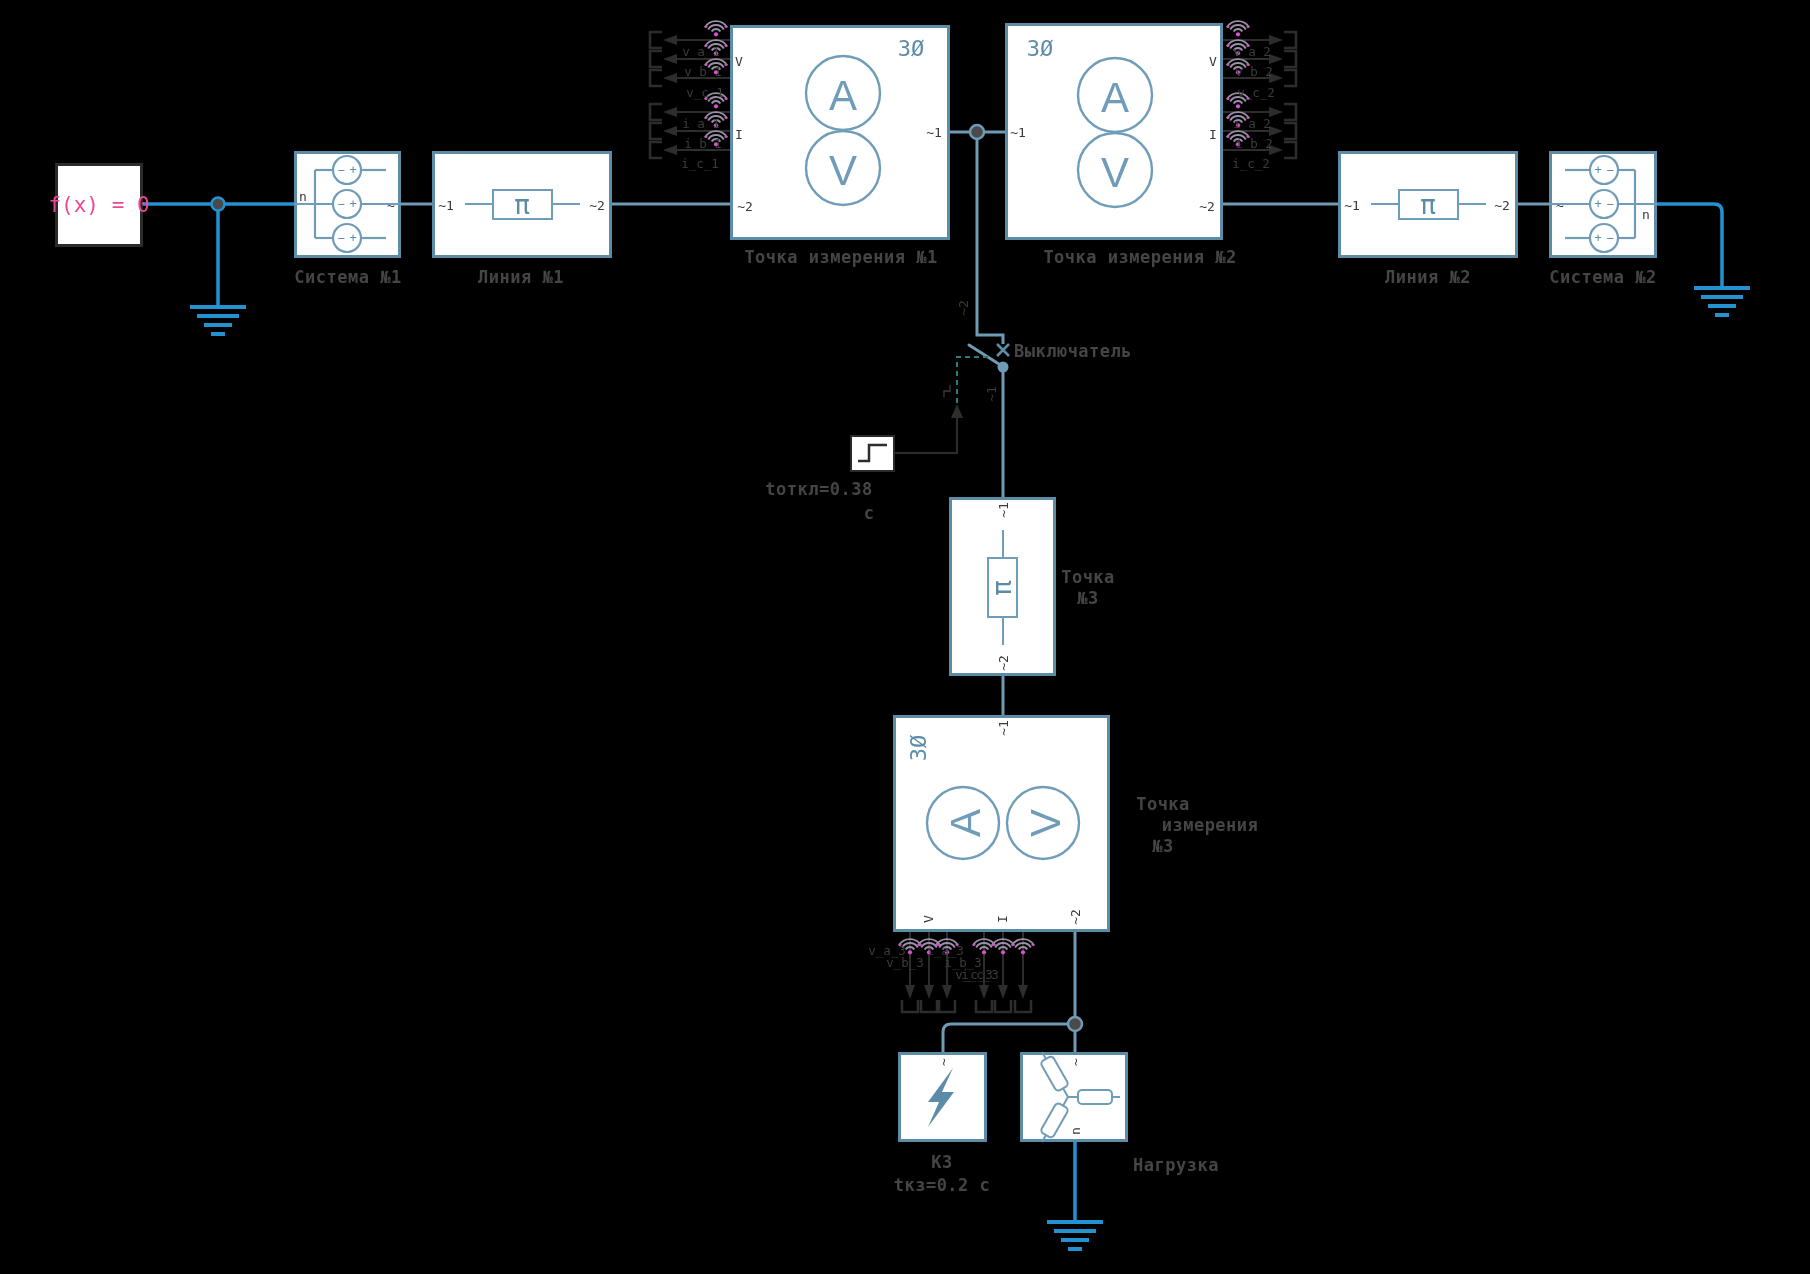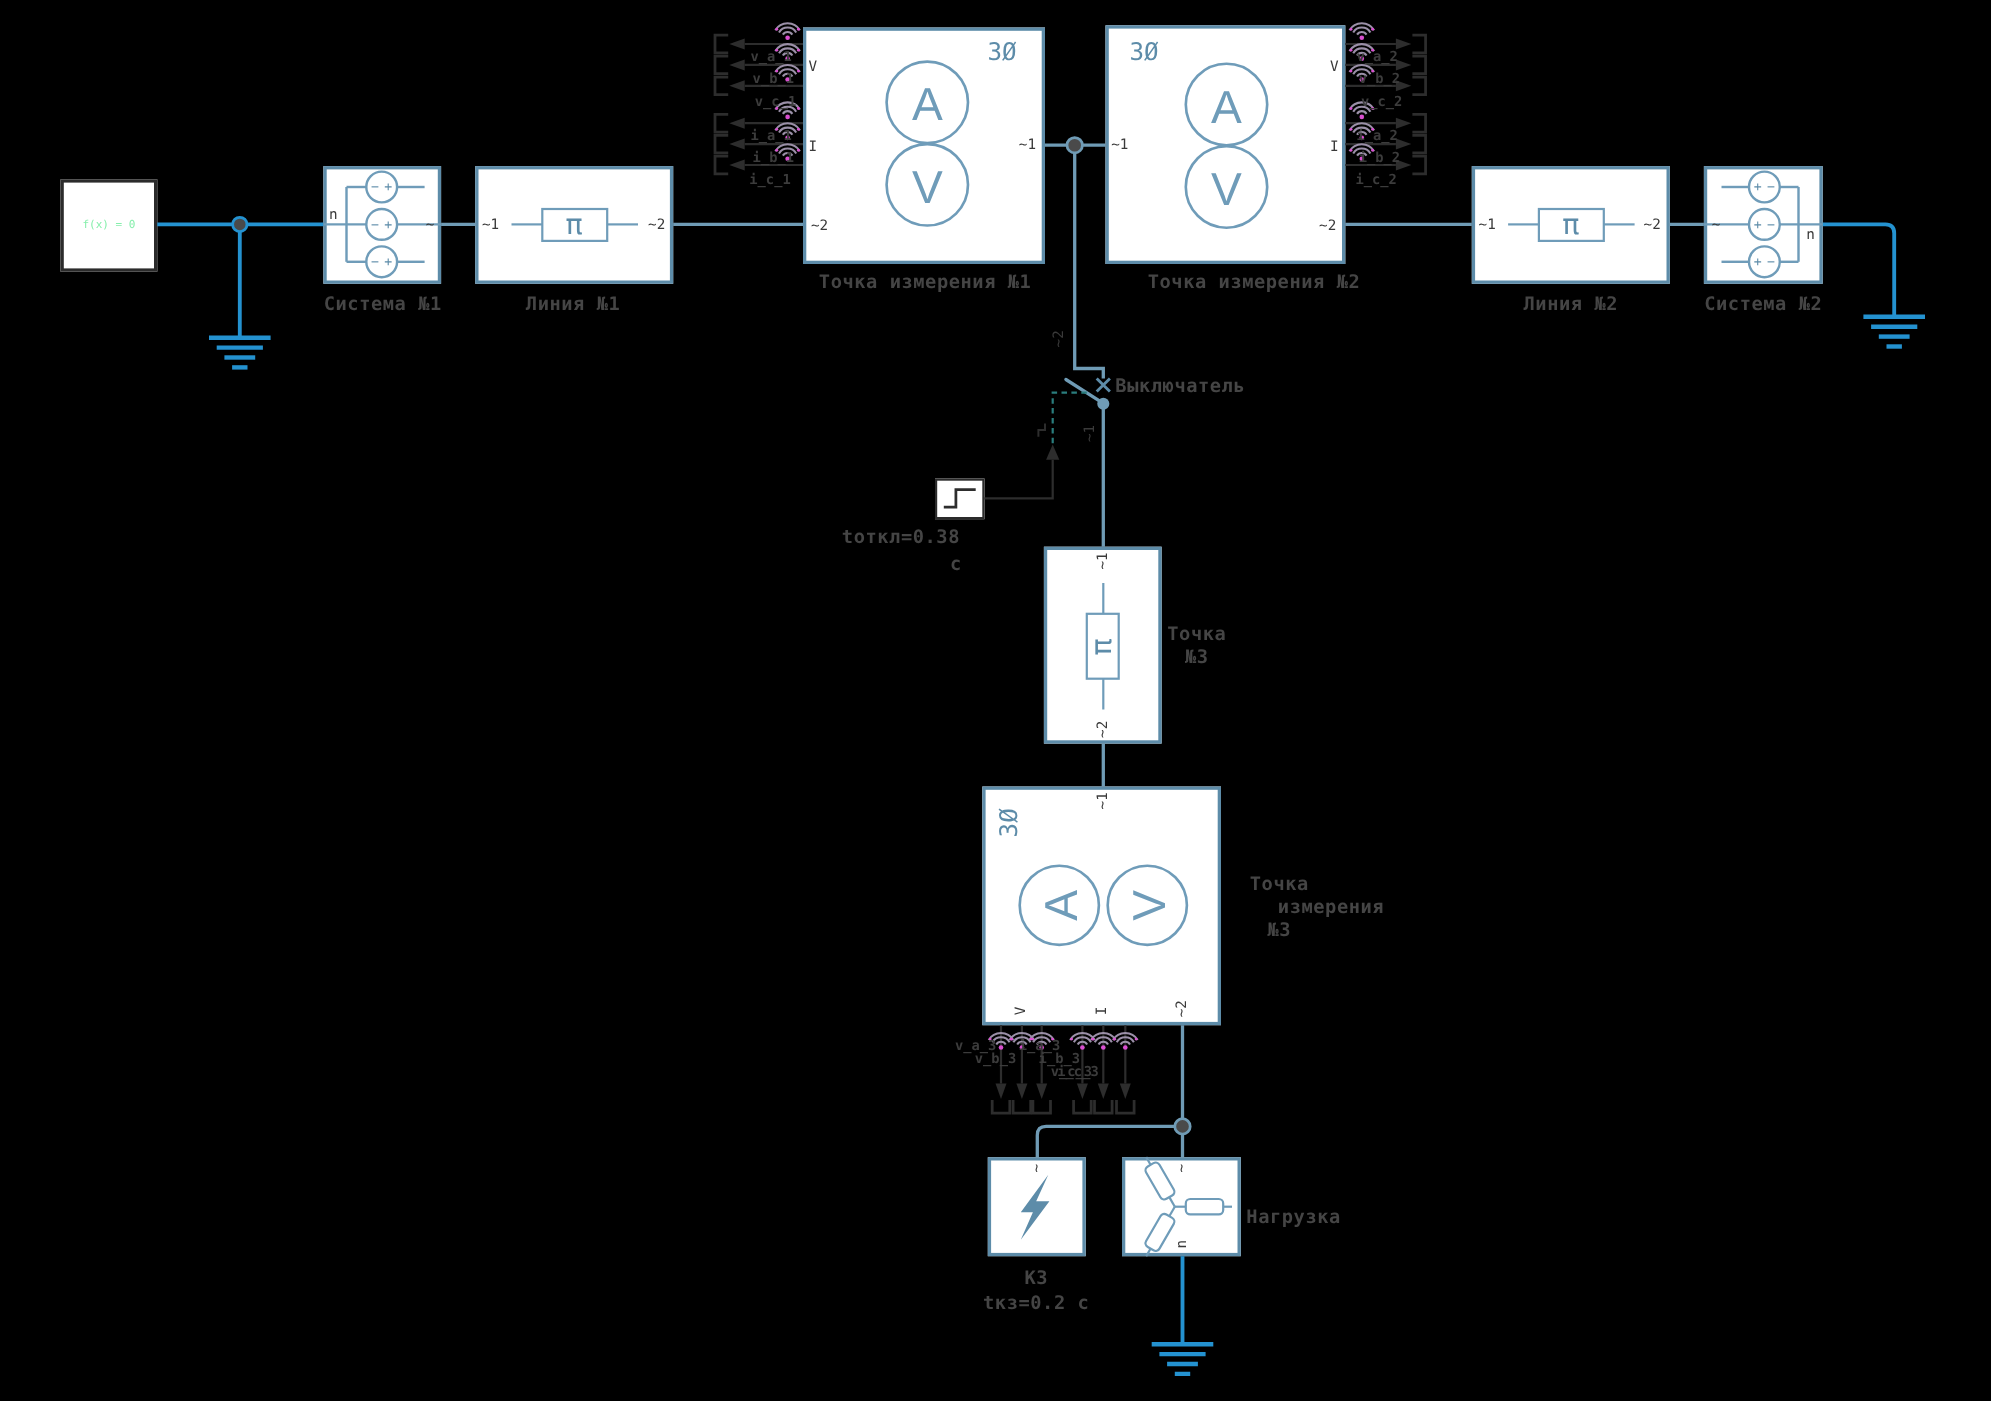--- a/index.html
+++ b/index.html
@@ -5,22 +5,22 @@
   html,body{margin:0;padding:0;background:#000;}
   #canvas{position:relative;width:1810px;height:1274px;background:#000;overflow:hidden;
           font-family:"DejaVu Sans Mono",monospace;}
   #gfx{position:absolute;left:0;top:0;z-index:3;pointer-events:none;}
   .blk{position:absolute;background:#fff;border:3px solid #5d8ca9;box-sizing:border-box;z-index:2;}
   .blk.dark{border:3px solid #2b2b2b;}
   .lbl{position:absolute;transform:translate(-50%,-50%);white-space:nowrap;z-index:5;}
   .rot{transform:translate(-50%,-50%) rotate(-90deg);}
   .port{font-size:13px;color:#3a3a3a;}
   .bname{font-size:17px;font-weight:700;color:#454545;letter-spacing:.5px;}
-  .sig{font-size:12.5px;font-weight:700;color:#3c3c3c;}
-  .solver{font-size:10px;color:#86efac;}
+  .sig{font-size:12.5px;font-weight:400;color:#3c3c3c;}
+  .solver{font-size:21px;color:#ec4899;}
   .svgmeter{font-family:"Liberation Sans",sans-serif;font-size:42px;fill:#6f9cb9;}
   .svgpi{font-family:"DejaVu Sans",sans-serif;font-size:26px;fill:#5d8ca9;}
   .svgphase{font-family:"DejaVu Sans Mono",monospace;font-size:22px;fill:#5d8ca9;}
   .svgsign{font-family:"DejaVu Sans Mono",monospace;font-size:12px;fill:#5d8ca9;}
 </style>
 </head>
 <body>
 
 <div id="canvas">
 
@@ -318,21 +318,21 @@
   <div class="lbl bname" style="left:1073px;top:351px">Выключатель</div>
   <div class="lbl bname" style="left:819px;top:489px">tоткл=0.38</div>
   <div class="lbl bname" style="left:869px;top:513px">с</div>
   <div class="lbl bname" style="left:1088px;top:577px">Точка</div>
   <div class="lbl bname" style="left:1088px;top:598px">№3</div>
   <div class="lbl bname" style="left:1163px;top:804px">Точка</div>
   <div class="lbl bname" style="left:1210px;top:825px">измерения</div>
   <div class="lbl bname" style="left:1163px;top:846px">№3</div>
   <div class="lbl bname" style="left:942px;top:1162px">КЗ</div>
   <div class="lbl bname" style="left:942px;top:1185px">tкз=0.2 с</div>
-  <div class="lbl bname" style="left:1176px;top:1107px">Нагрузка</div>
+  <div class="lbl bname" style="left:1176px;top:1165px">Нагрузка</div>
 
   <div class="lbl port" style="left:303px;top:196px">n</div>
   <div class="lbl port" style="left:391px;top:205px">~</div>
   <div class="lbl port" style="left:446px;top:205px">~1</div>
   <div class="lbl port" style="left:597px;top:205px">~2</div>
   <div class="lbl port" style="left:739px;top:61px">V</div>
   <div class="lbl port" style="left:739px;top:134px">I</div>
   <div class="lbl port" style="left:745px;top:206px">~2</div>
   <div class="lbl port" style="left:934px;top:132px">~1</div>
   <div class="lbl port" style="left:1018px;top:132px">~1</div>

